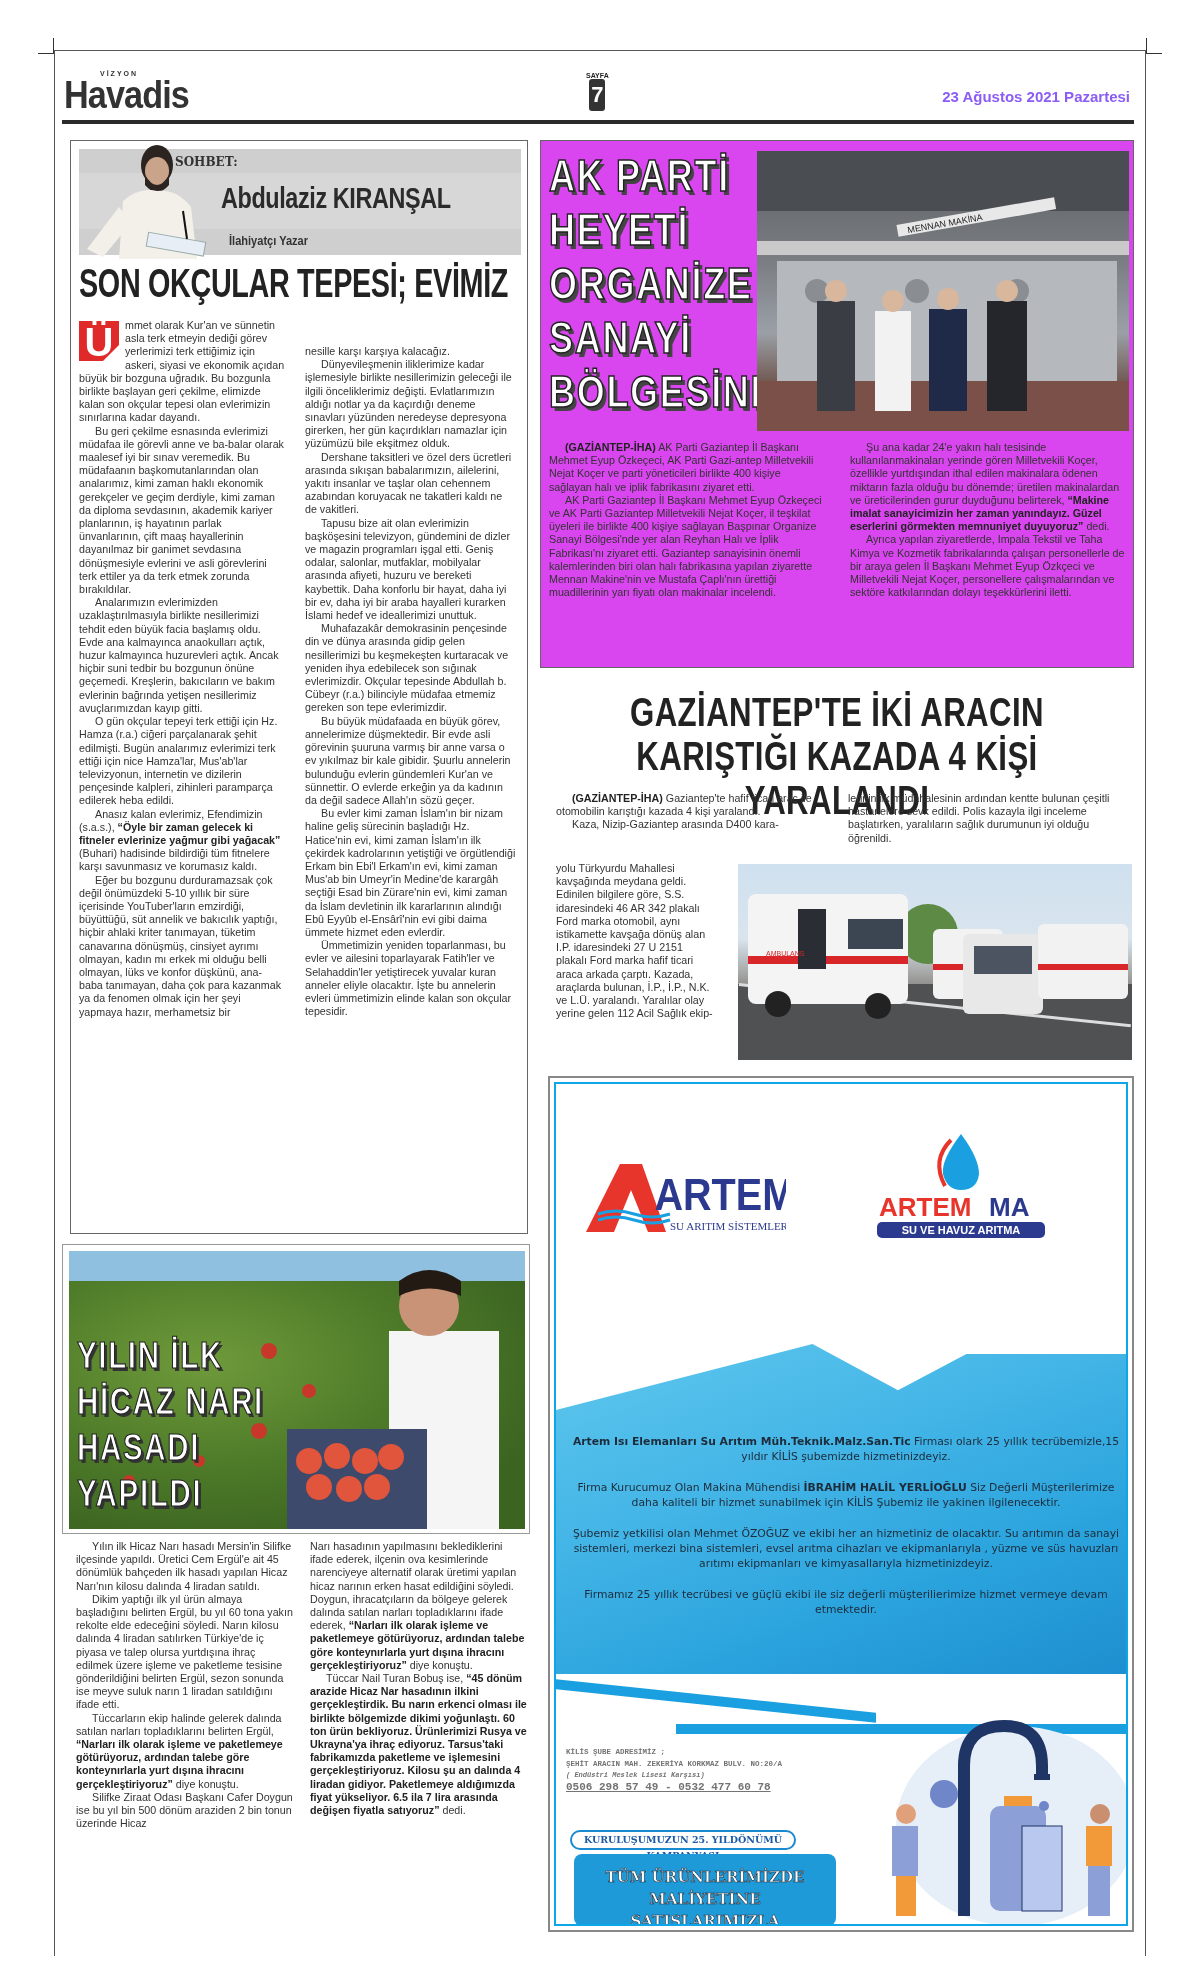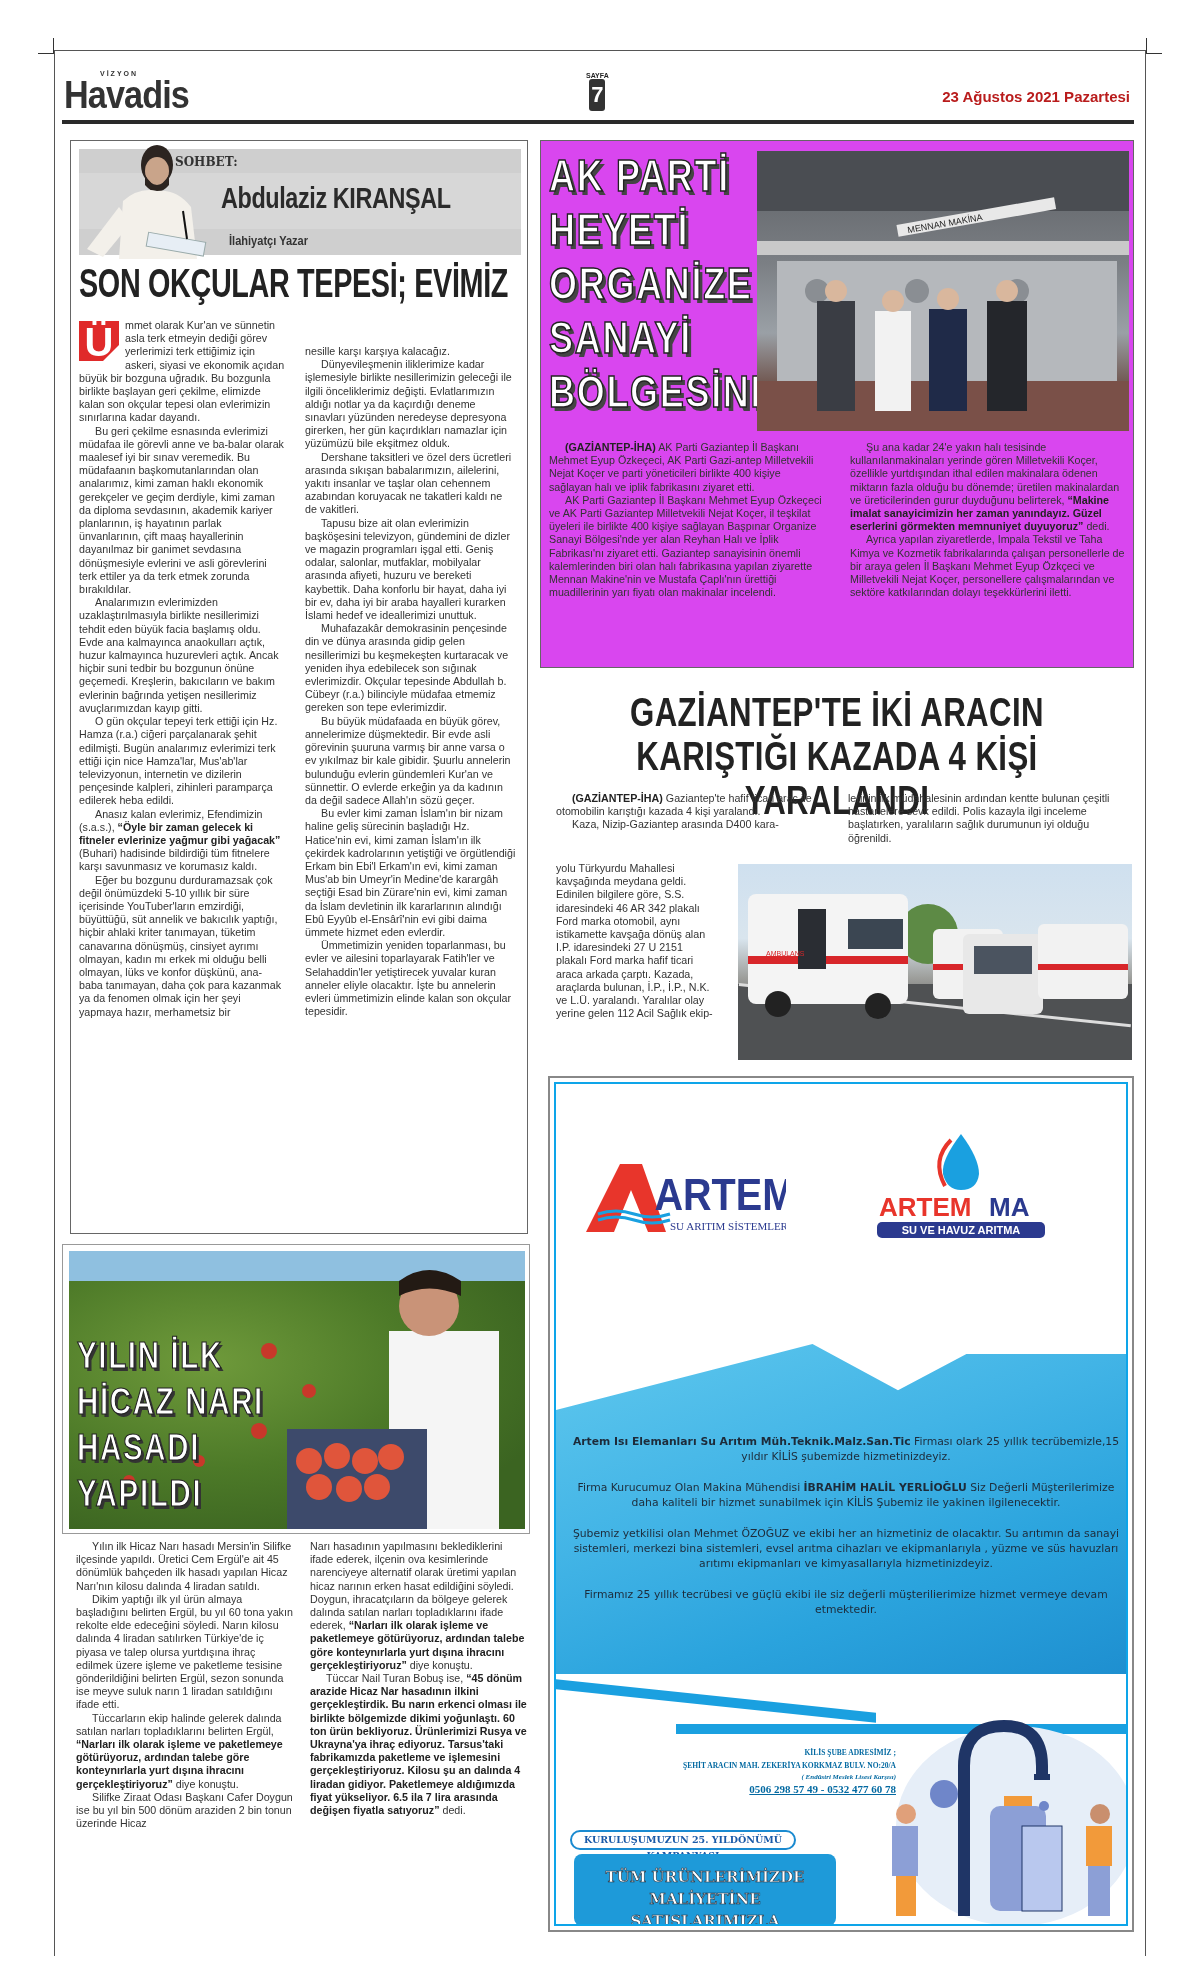--- a/index.html
+++ b/index.html
@@ -7,21 +7,21 @@
   .crop { position: absolute; width: 16px; height: 16px; border-color: #333; border-style: solid; }
   .crop.tl { left: 38px; top: 38px; border-width: 0 1px 1px 0; }
   .crop.tr { left: 1146px; top: 38px; border-width: 0 0 1px 1px; }
   .page { position: absolute; left: 54px; top: 50px; width: 1092px; height: 1906px; border: 1px solid #555; border-bottom: none; }
   .masthead { position: absolute; left: 62px; top: 68px; width: 1072px; height: 56px; border-bottom: 4px solid #2a2a2a; }
   .logo { position: absolute; left: 2px; top: 6px; font-family: "Liberation Sans", sans-serif; font-weight: bold; font-size: 38px; color: #333; letter-spacing: -1px; transform: scaleX(0.9); transform-origin: left; }
   .logo-small { position: absolute; left: 38px; top: 2px; font-size: 7px; letter-spacing: 2px; color: #333; font-weight: bold; }
   .page-no { position: absolute; left: 524px; top: 4px; text-align: center; }
   .page-no .lbl { font-size: 7px; font-weight: bold; display: block; }
   .page-no .num { display: inline-block; background: #333; color: #fff; font-size: 22px; font-weight: bold; width: 16px; height: 32px; line-height: 32px; border-radius: 3px; }
-  .date { position: absolute; right: 4px; top: 20px; font-size: 15px; font-weight: bold; color: #b91c1c; }
+  .date { position: absolute; right: 4px; top: 20px; font-size: 15px; font-weight: bold; color: #8b5cf6; }
 
   .box { position: absolute; border: 1px solid #666; }
   .col-text { font-size: 10.7px; line-height: 13.2px; color: #333; text-align: left; }
   .col-text p { text-indent: 16px; }
   .col-text b { color: #222; }
 
   
   .opinion { left: 70px; top: 140px; width: 458px; height: 1094px; }
   .author-band { position: absolute; left: 8px; top: 8px; width: 442px; height: 106px; background: #d7d7d7; }
   .author-band .row1 { position: absolute; left: 0; top: 0; width: 100%; height: 24px; background: #cfcfcf; }
@@ -59,21 +59,21 @@
 
   
   .ad { left: 548px; top: 1076px; width: 586px; height: 856px; border: 2px solid #888; }
   .ad-inner { position: absolute; left: 4px; top: 4px; right: 4px; bottom: 4px; border: 2px solid #0ea5e9; overflow: hidden; }
   .ad-logos { position: absolute; left: 0; top: 0; width: 100%; height: 270px; background: #fff; }
   .ad-blue { position: absolute; left: 0; top: 260px; width: 100%; height: 330px; background: linear-gradient(160deg,#5fc8ee 0%,#42b4e6 40%,#2aa3dd 70%,#1e8fd0 100%); clip-path: polygon(0 20%,45% 0,60% 14%,72% 3%,100% 3%,100% 100%,0 100%); }
   .ad-text { position: absolute; left: 10px; top: 350px; width: 560px; text-align: center; font-family: "DejaVu Sans", sans-serif; font-size: 10.8px; line-height: 15px; color: #1d2b3a; }
   .ad-text p { margin-bottom: 16px; }
   .ad-lower { position: absolute; left: 0; top: 590px; width: 100%; height: 262px; background: #fff; }
   .stripe { position: absolute; height: 10px; background: #1aa0e0; }
-  .ad-contact { position: absolute; left: 10px; top: 664px; width: 330px; text-align: right; font-family: Liberation Serif, serif; color: #0369a1; }
+  .ad-contact { position: absolute; left: 10px; top: 664px; width: 330px; text-align: left; font-family: Liberation Mono, monospace; color: #737373; }
   .ad-contact .t1 { font-size: 7.5px; font-weight: bold; }
   .ad-contact .t2 { font-size: 7.5px; font-weight: bold; margin-top: 4px; }
   .ad-contact .t3 { font-size: 7px; font-weight: bold; font-style: italic; margin-top: 3px; }
   .ad-contact .t4 { font-size: 11px; font-weight: bold; text-decoration: underline; margin-top: 2px; }
   .kamp { position: absolute; left: 14px; top: 746px; width: 226px; height: 20px; border: 2px solid #1a8ad0; border-radius: 10px; background: #fff; color: #1a5aa8; font-family: "DejaVu Serif", serif; font-size: 9.5px; font-weight: bold; line-height: 16px; text-align: center; }
   .promo { position: absolute; left: 18px; top: 770px; width: 262px; height: 72px; background: #1e9ad9; border-radius: 8px; color: #fff; text-align: center; font-family: "DejaVu Serif", serif; font-weight: bold; font-size: 15px; line-height: 22px; padding-top: 12px; -webkit-text-stroke: 0.6px #234; }
   .illus { position: absolute; left: 330px; top: 612px; width: 250px; height: 230px; }
 </style>
 </head>
 <body>

